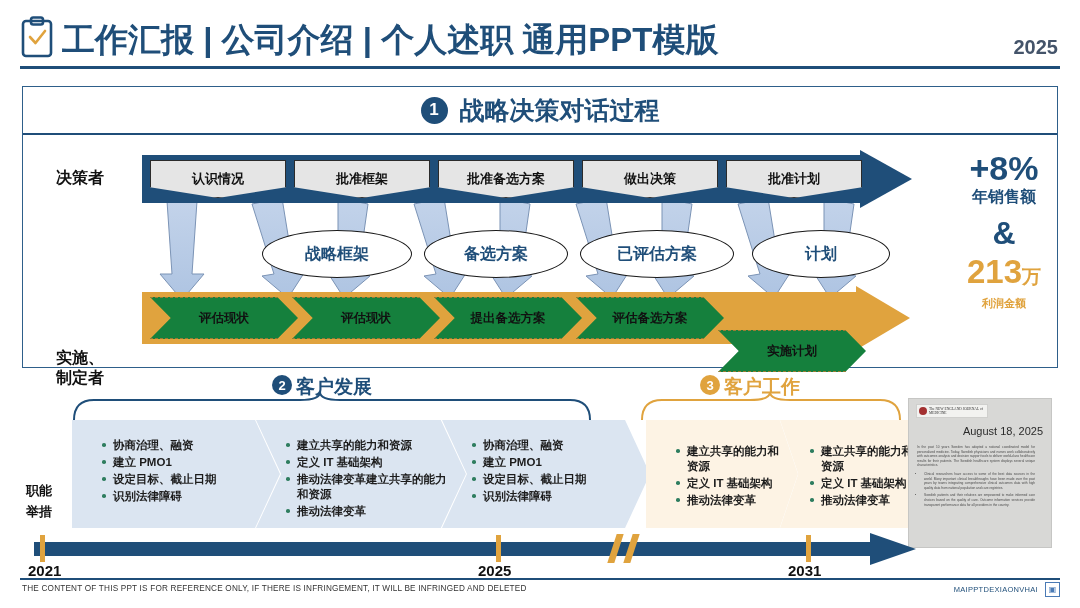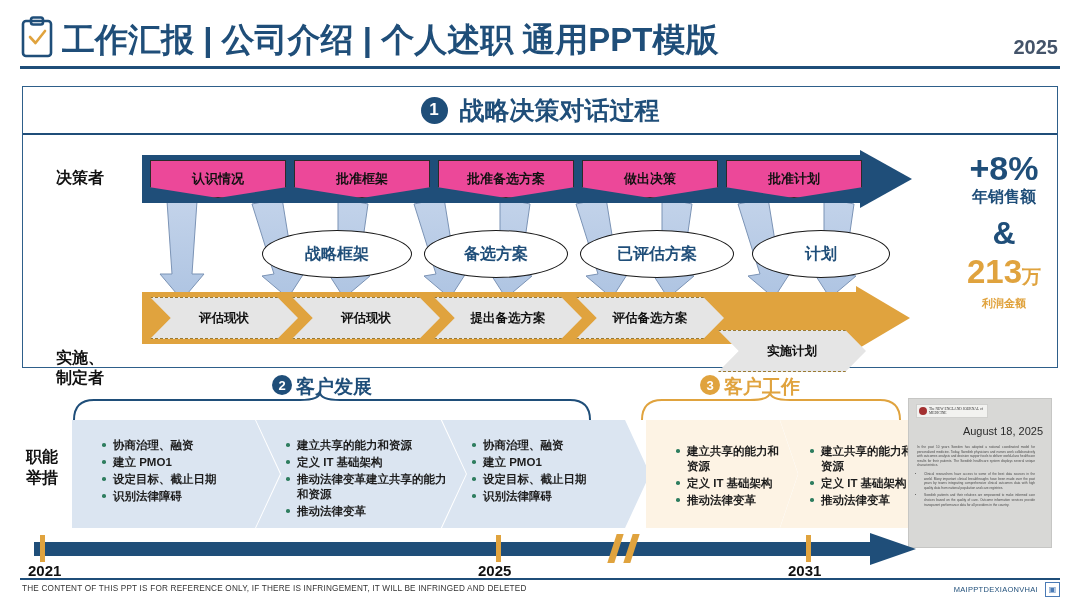--- a/index.html
+++ b/index.html
@@ -34,31 +34,31 @@
 
   .row-label{position:absolute;font-size:16px;font-weight:bold;color:#111;line-height:20px;text-align:left;}
   #label-decider{left:56px;top:168px;}
   #label-impl{left:56px;top:300px;margin-top:48px;}
 
   
   #blue-band{position:absolute;left:142px;top:155px;width:768px;height:48px;}
   #blue-band .band-body{position:absolute;left:0;top:0;width:720px;height:48px;background:#1f4e79;}
   #blue-band .band-arrow{position:absolute;left:718px;top:-5px;width:0;height:0;
         border-top:29px solid transparent;border-bottom:29px solid transparent;border-left:52px solid #1f4e79;}
-  .dec-box{position:absolute;top:5px;height:38px;background:#ec4899;border:1px solid #2b2b2b;
+  .dec-box{position:absolute;top:5px;height:38px;background:#e5e5e5;border:1px solid #2b2b2b;
            display:flex;align-items:center;justify-content:center;
            font-size:13px;font-weight:bold;color:#111;box-sizing:border-box;
            clip-path:polygon(0 0,100% 0,100% 72%,50% 100%,0 72%);}
 
   
   #gold-band{position:absolute;left:142px;top:292px;width:768px;height:52px;}
   #gold-band .gband{position:absolute;left:0;top:0;width:716px;height:52px;background:#e0a33e;}
   #gold-band .garrow{position:absolute;left:714px;top:-6px;width:0;height:0;
         border-top:32px solid transparent;border-bottom:32px solid transparent;border-left:54px solid #e0a33e;}
-  .imp-chev{position:absolute;top:5px;height:42px;background:#e5e5e5;
+  .imp-chev{position:absolute;top:5px;height:42px;background:#15803d;
             border-top:1px dashed #9a7a33;border-bottom:1px dashed #9a7a33;
             display:flex;align-items:center;justify-content:center;
             font-size:12.5px;font-weight:bold;color:#111;box-sizing:border-box;
             clip-path:polygon(0 0,86% 0,100% 50%,86% 100%,0 100%,14% 50%);}
 
   
   .ellipse{position:absolute;top:230px;height:46px;background:#fff;border:1.6px solid #1a1a1a;
            border-radius:50%;display:flex;align-items:center;justify-content:center;
            font-size:16px;font-weight:bold;color:#1f4e79;z-index:4;}
 
@@ -74,21 +74,21 @@
   
   #sec2-badge{position:absolute;left:272px;top:375px;width:20px;height:20px;border-radius:50%;
               background:#1f4e79;color:#fff;font-size:13px;font-weight:bold;
               display:flex;align-items:center;justify-content:center;}
   #sec2-title{position:absolute;left:296px;top:374px;font-size:19px;font-weight:bold;color:#1f4e79;}
   #sec3-badge{position:absolute;left:700px;top:375px;width:20px;height:20px;border-radius:50%;
               background:#e0a33e;color:#fff;font-size:13px;font-weight:bold;
               display:flex;align-items:center;justify-content:center;}
   #sec3-title{position:absolute;left:724px;top:374px;font-size:19px;font-weight:bold;color:#e0a33e;}
 
-  #label-func{position:absolute;left:26px;top:446px;font-size:16px;font-weight:bold;color:#111;
+  #label-func{position:absolute;left:26px;top:480px;font-size:13px;font-weight:bold;color:#111;
               line-height:21px;}
 
   .stage{position:absolute;top:420px;height:108px;box-sizing:border-box;
          padding:10px 10px 8px 22px;}
   .stage.blue{background:#dbe5f1;clip-path:polygon(0 0,88% 0,100% 50%,88% 100%,0 100%,12% 50%);}
   .stage.blue.first{clip-path:polygon(0 0,88% 0,100% 50%,88% 100%,0 100%);}
   .stage.cream{background:#fdf3e4;clip-path:polygon(0 0,88% 0,100% 50%,88% 100%,0 100%,12% 50%);}
   .stage.cream.first{clip-path:polygon(0 0,88% 0,100% 50%,88% 100%,0 100%);}
   .stage ul{margin:8px;padding:0;list-style:none;}
   .stage li{font-size:11.5px;font-weight:bold;color:#1c1c1c;line-height:15px;

